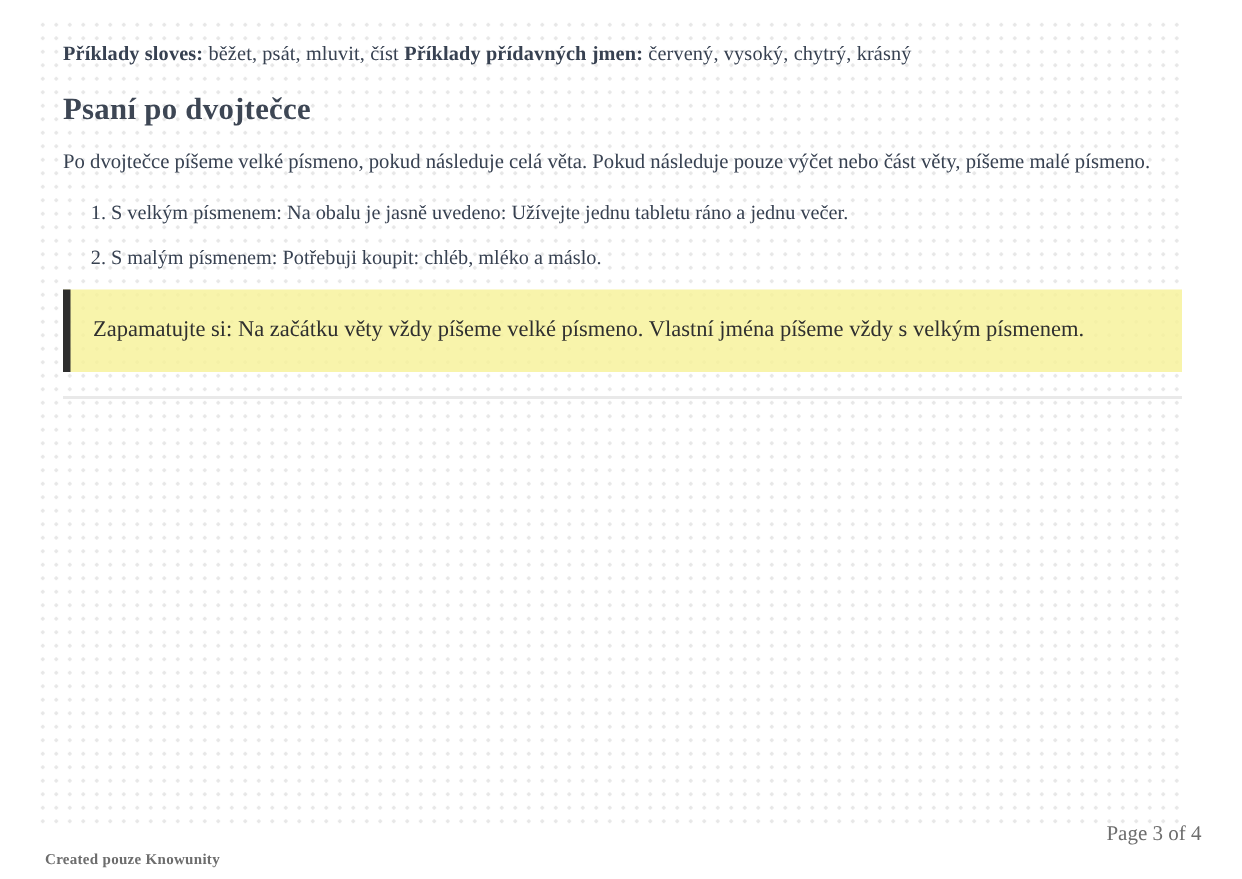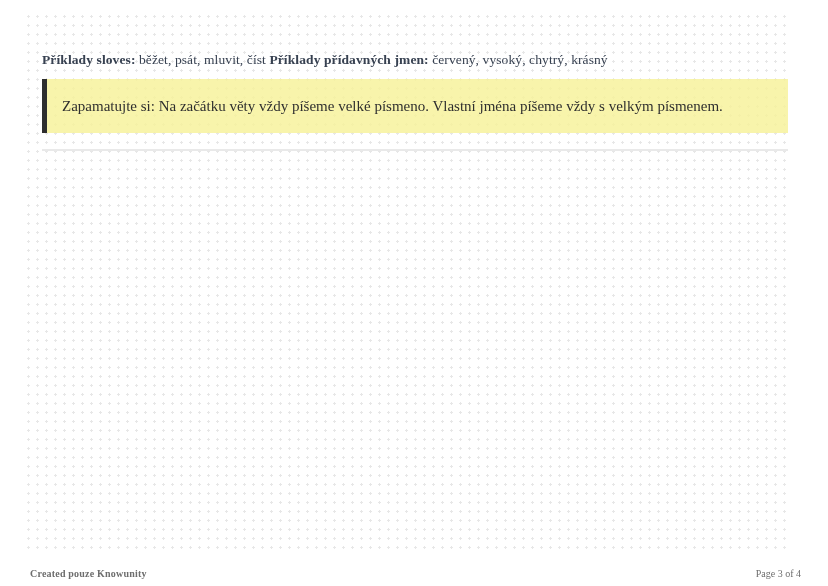--- a/index.html
+++ b/index.html
@@ -22,21 +22,20 @@
     background-position: 2px 2px;
   }
   .content {
     padding: 17px 2px 0 20px;
   }
   .examples-line {
     font-size: 13.5px;
     line-height: 1.35;
     color: #374151;
     letter-spacing: 0.1px;
-    margin-top: 24px;
   }
   .examples-line .seg-bold { font-weight: bold; }
   .page-title {
     margin-top: 17px;
     font-size: 20.5px;
     font-weight: bold;
     color: #3d4654;
     letter-spacing: 0.2px;
   }
   .intro {
@@ -73,35 +72,41 @@
     left: 30px;
     bottom: 7px;
     font-size: 10px;
     font-weight: bold;
     color: #6d6d6d;
     letter-spacing: 0.2px;
   }
   .footer-right {
     position: absolute;
     right: 27px;
-    bottom: 7px;
-    font-size: 10px;
+    bottom: 21px;
+    font-size: 14px;
     color: #6d6d6d;
   }
 </style>
 </head>
 <body>
 
 <div class="sheet">
   <div class="content">
 
     <p class="examples-line"><span class="seg-bold">Příklady sloves:</span><span> běžet, psát, mluvit, číst </span><span class="seg-bold">Příklady přídavných jmen:</span><span> červený, vysoký, chytrý, krásný</span></p>
 
+    <h1 class="page-title">Psaní po dvojtečce</h1>
 
+    <p class="intro">Po dvojtečce píšeme velké písmeno, pokud následuje celá věta. Pokud následuje pouze výčet nebo část věty, píšeme malé písmeno.</p>
 
+    <ol class="rule-list">
+      <li>S velkým písmenem: Na obalu je jasně uvedeno: Užívejte jednu tabletu ráno a jednu večer.</li>
+      <li>S malým písmenem: Potřebuji koupit: chléb, mléko a máslo.</li>
+    </ol>
 
     <div class="callout">
       <span>Zapamatujte si: Na začátku věty vždy píšeme velké písmeno. Vlastní jména píšeme vždy s velkým písmenem.</span>
     </div>
 
     <hr class="divider">
 
   </div>
 </div>
 

